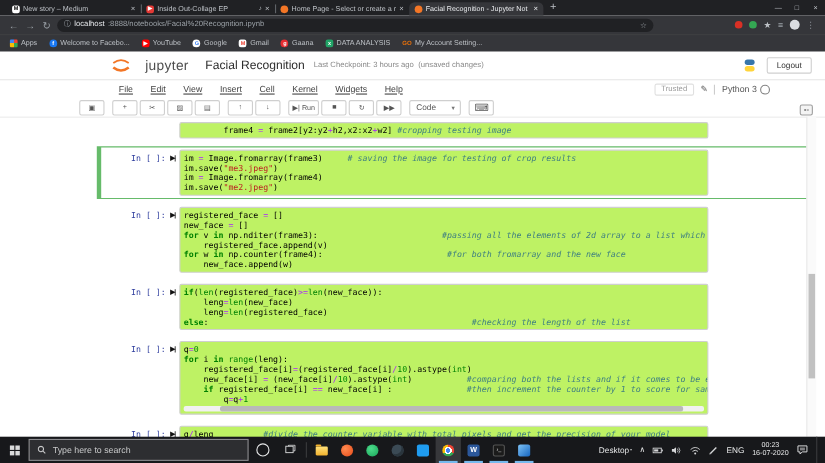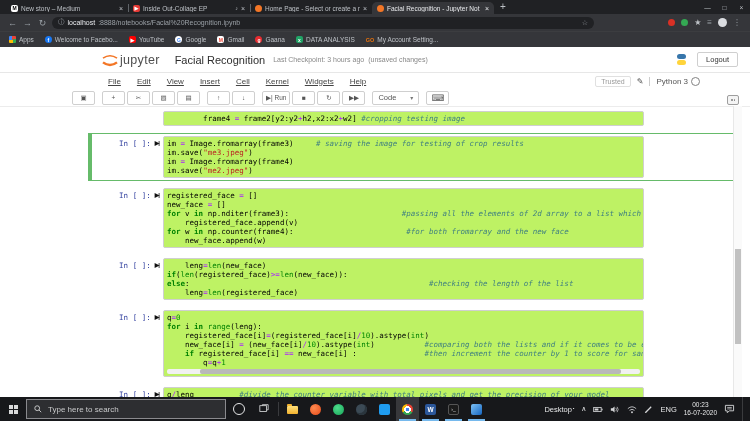--- a/index.html
+++ b/index.html
@@ -41,21 +41,21 @@
   .bm{display:flex;align-items:center;gap:3px;}
   .bm-icon{width:7px;height:7px;border-radius:2px;font-size:5px;font-weight:bold;
            display:flex;align-items:center;justify-content:center;flex:none;}
   .bm-circle{border-radius:50%;}
   .bm-apps{background:conic-gradient(#ea4335 0 25%,#34a853 25% 50%,#fbbc05 50% 75%,#4285f4 75%);border-radius:1px;}
   .bm-text-icon{width:auto;font-size:5.5px;}
 
   
   .jpage{position:relative;height:351px;background:#fff;}
   .jheader{height:25px;display:flex;align-items:center;padding:0 10px 0 100px;border-bottom:1px solid #e7e7e7;}
-  .jlogo{display:flex;align-items:flex-end;gap:0;}
+  .jlogo{display:flex;align-items:flex-start;gap:12px;}
   .jlogo-text{font-size:12.5px;color:#4e4e4e;letter-spacing:.3px;}
   .jtitle{margin-left:15px;font-size:11px;color:#2d2d2d;}
   .jcheckpoint{margin-left:8px;font-size:7px;color:#888;}
   .junsaved{margin-left:4px;font-size:7px;color:#888;}
   .jheader-right{margin-left:auto;display:flex;align-items:center;gap:9px;padding-right:2px;}
   .pylogo{position:relative;width:13px;height:13px;}
   .py-b,.py-y{position:absolute;width:9px;height:5px;border-radius:2.5px;}
   .py-b{top:1px;left:2px;background:#3776ab;}
   .py-y{bottom:1px;right:2px;background:#ffd43b;}
   .logout{border:1px solid #cfcfcf;border-radius:2px;background:#fff;font-size:7.5px;color:#333;padding:2px 8px;}
@@ -339,24 +339,24 @@
               <div class="cl"><span class="tk-k">for</span><span class="tk-p"> w </span><span class="tk-k">in</span><span class="tk-p"> np.counter(frame4):                         </span><span class="tk-c">#for both fromarray and the new face</span></div>
               <div class="cl"><span class="tk-p">    new_face.append(w)</span></div>
             </div>
           </div>
           <div class="cell">
             <div class="prompt">
               <span class="prompt-text">In [ ]:</span>
               <span class="marker">▶|</span>
             </div>
             <div class="input">
+              <div class="cl"><span class="tk-k">if</span><span class="tk-p">(</span><span class="tk-b">len</span><span class="tk-p">(registered_face)</span><span class="tk-o">&gt;=</span><span class="tk-b">len</span><span class="tk-p">(new_face)):</span></div>
               <div class="cl"><span class="tk-p">    leng</span><span class="tk-o">=</span><span class="tk-b">len</span><span class="tk-p">(new_face)</span></div>
-              <div class="cl"><span class="tk-k">if</span><span class="tk-p">(</span><span class="tk-b">len</span><span class="tk-p">(registered_face)</span><span class="tk-o">&gt;=</span><span class="tk-b">len</span><span class="tk-p">(new_face)):</span></div>
+              <div class="cl"><span class="tk-p">    leng</span><span class="tk-o">=</span><span class="tk-b">len</span><span class="tk-p">(registered_face)</span></div>
               <div class="cl"><span class="tk-k">else</span><span class="tk-p">:                                                     </span><span class="tk-c">#checking the length of the list</span></div>
-              <div class="cl"><span class="tk-p">    leng</span><span class="tk-o">=</span><span class="tk-b">len</span><span class="tk-p">(registered_face)</span></div>
             </div>
           </div>
           <div class="cell">
             <div class="prompt">
               <span class="prompt-text">In [ ]:</span>
               <span class="marker">▶|</span>
             </div>
             <div class="input">
               <div class="cl"><span class="tk-p">q</span><span class="tk-o">=</span><span class="tk-n">0</span></div>
               <div class="cl"><span class="tk-k">for</span><span class="tk-p"> i </span><span class="tk-k">in</span><span class="tk-p"> </span><span class="tk-b">range</span><span class="tk-p">(leng):</span></div>

